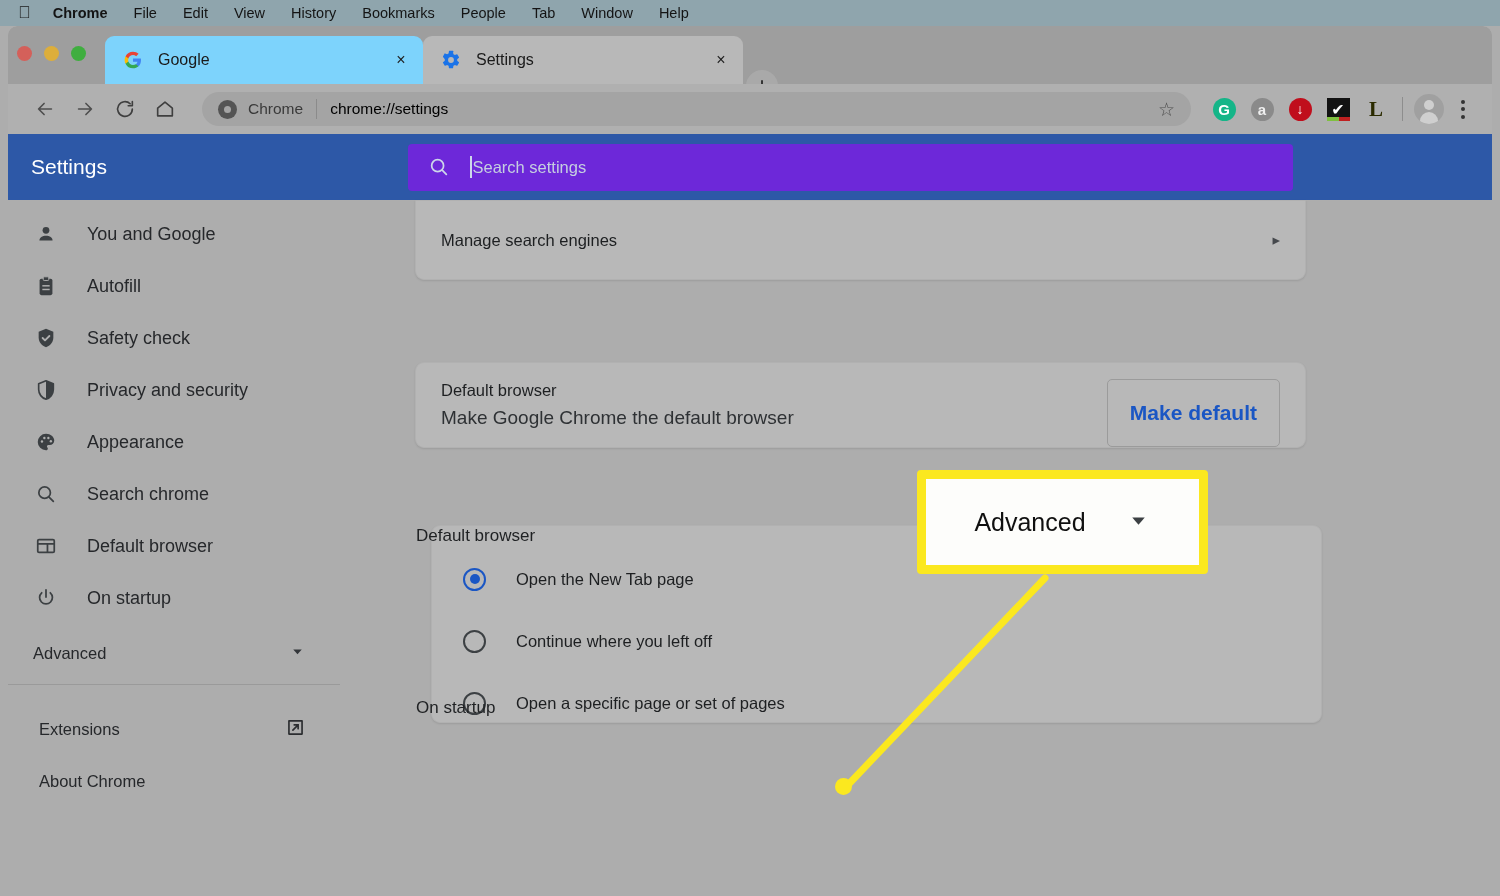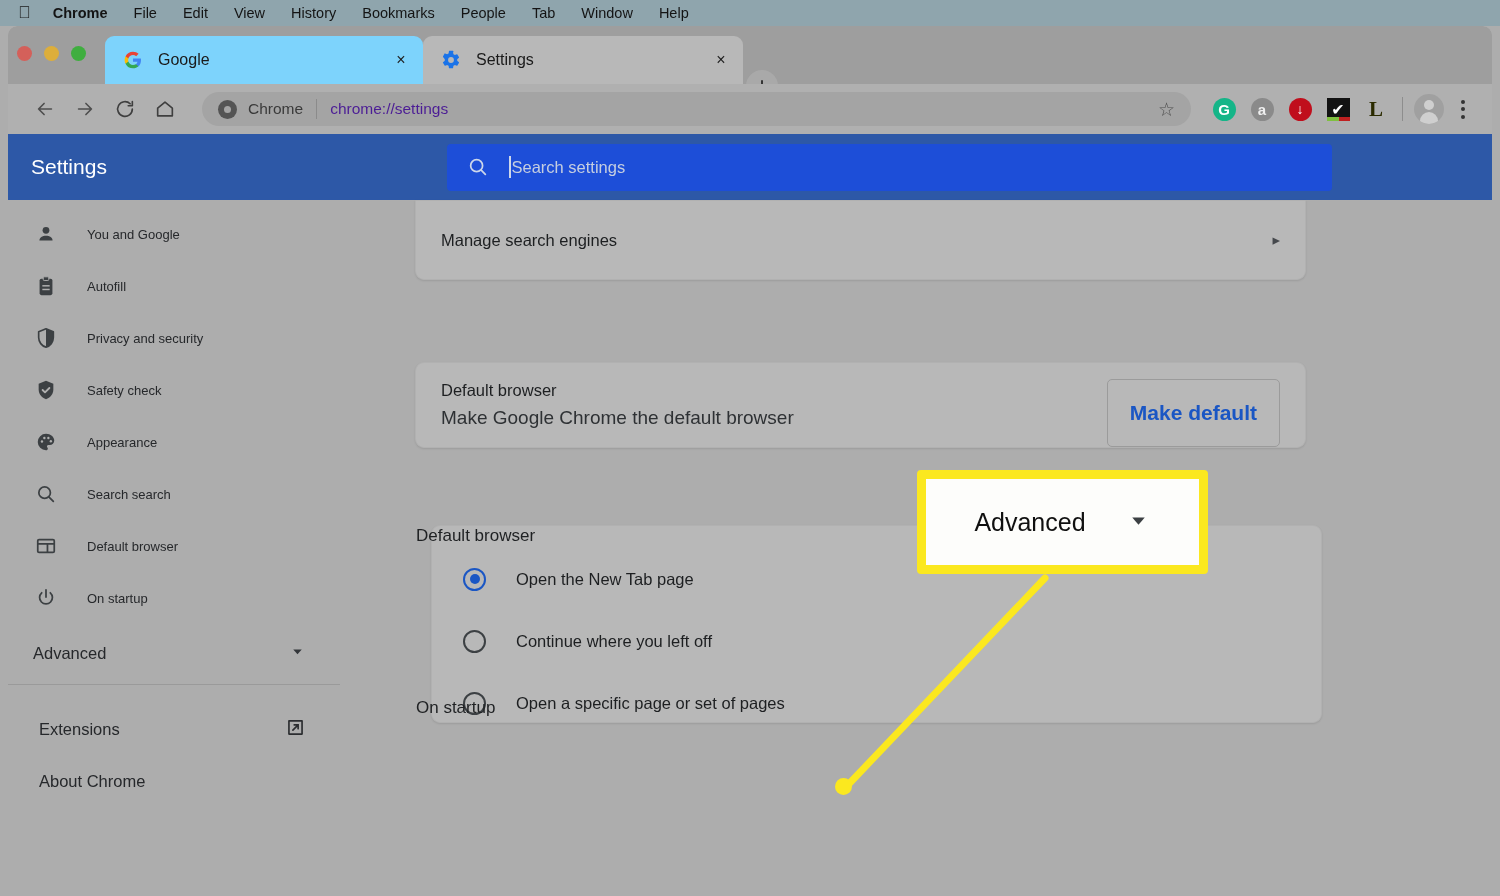--- a/index.html
+++ b/index.html
@@ -97,21 +97,21 @@
     width: 19px; height: 19px; border-radius: 50%;
     background: #545454; margin-right: 11px; flex: 0 0 19px;
     position: relative;
   }
   .omnibox .chromeicon::after {
     content: ""; position: absolute; left: 6px; top: 6px;
     width: 7px; height: 7px; border-radius: 50%; background: #a4a4a4;
   }
   .omnibox .secure { font-size: 15.5px; color: #3a3a3a; white-space: nowrap; }
   .omnibox .sep { width: 1px; height: 20px; background: #8b8b8b; margin: 0 13px; }
-  .omnibox .url { font-size: 15.5px; color: #4c1d95; white-space: nowrap; }
+  .omnibox .url { font-size: 15.5px; color: #000000; white-space: nowrap; }
   .omnibox .star {
     margin-left: auto; font-size: 19px; color: #4d4d4d;
   }
   .exticons { display: flex; align-items: center; gap: 0px; }
   .exticon {
     width: 38px; height: 38px;
     display: flex; align-items: center; justify-content: center;
     font-size: 14px; position: relative;
   }
   .ei-g {
@@ -163,23 +163,23 @@
   .settings-header {
     position: relative; width: 100%; height: 66px;
     background: #2d58a7;
     display: flex; align-items: center;
   }
   .settings-title {
     width: 400px; padding-left: 23px;
     font-size: 21px; color: #ffffff;
   }
   .searchbox {
-    width: 885px; height: 47px; background: #1d4ed8;
+    width: 885px; height: 47px; background: #6d28d9;
     border-radius: 4px;
-    display: flex; align-items: center; padding: 0 20px; margin-left: 39px;
+    display: flex; align-items: center; padding: 0 20px;
   }
   .searchbox .sicon {
     width: 22px; height: 22px; margin-right: 20px; flex: 0 0 22px;
     position: relative;
   }
   .searchbox .caret {
     width: 1.5px; height: 22px; background: #cdd7ea; margin-right: 1px;
   }
   .searchbox .placeholder { font-size: 16.5px; color: #c5cee0; }
 
@@ -198,21 +198,21 @@
   }
   .side-item {
     height: 52px; display: flex; align-items: center;
     padding-left: 25px;
   }
   .side-item .sico {
     width: 26px; flex: 0 0 26px; margin-right: 28px;
     display: flex; align-items: center; justify-content: center;
     color: #3c4043;
   }
-  .side-item .slabel { font-size: 13px; color: #26282b; }
+  .side-item .slabel { font-size: 18px; color: #26282b; }
   .side-adv {
     height: 58px; display: flex; align-items: center;
     padding-left: 25px; padding-right: 34px;
   }
   .side-adv .slabel { font-size: 16.5px; color: #26282b; }
   .side-adv .chev { margin-left: auto; }
   .side-divider {
     height: 1px; background: #9a9a9a; margin: 2px 0 0 0; width: 332px;
   }
   .side-plain {
@@ -450,35 +450,35 @@
                 <rect x="8" y="11" width="8" height="1.6" fill="#b0b0b0"></rect>
                 <rect x="8" y="15" width="8" height="1.6" fill="#b0b0b0"></rect>
               </svg>
           </span>
           <span class="slabel">Autofill</span>
         </div>
 
         <div class="side-item">
           <span class="sico">
             <svg width="22" height="22" viewBox="0 0 24 24">
+                <path fill="#3c4043" d="M12 2l8 3.2v6.3c0 4.9-3.4 9.3-8 10.5-4.6-1.2-8-5.6-8-10.5V5.2z"></path>
+                <path fill="none" stroke="#b0b0b0" stroke-width="2" stroke-linecap="round" stroke-linejoin="round" d="M8.3 12l2.6 2.6 4.8-4.8"></path>
+              </svg>
+          </span>
+          <span class="slabel">Safety check</span>
+        </div>
+
+        <div class="side-item">
+          <span class="sico">
+            <svg width="22" height="22" viewBox="0 0 24 24">
                 <path fill="#3c4043" d="M12 2l8 3.2v6.3c0 4.9-3.4 9.3-8 10.5V2z"></path>
                 <path fill="none" stroke="#3c4043" stroke-width="1.8" stroke-linejoin="round" d="M12 2l8 3.2v6.3c0 4.9-3.4 9.3-8 10.5-4.6-1.2-8-5.6-8-10.5V5.2z"></path>
               </svg>
           </span>
           <span class="slabel">Privacy and security</span>
-        </div>
-
-        <div class="side-item">
-          <span class="sico">
-            <svg width="22" height="22" viewBox="0 0 24 24">
-                <path fill="#3c4043" d="M12 2l8 3.2v6.3c0 4.9-3.4 9.3-8 10.5-4.6-1.2-8-5.6-8-10.5V5.2z"></path>
-                <path fill="none" stroke="#b0b0b0" stroke-width="2" stroke-linecap="round" stroke-linejoin="round" d="M8.3 12l2.6 2.6 4.8-4.8"></path>
-              </svg>
-          </span>
-          <span class="slabel">Safety check</span>
         </div>
 
         <div class="side-item">
           <span class="sico">
             <svg width="22" height="22" viewBox="0 0 24 24">
                 <path fill="#3c4043" d="M12 3a9 9 0 0 0 0 18c1.3 0 2-.8 2-1.7 0-.5-.2-.9-.5-1.2-.3-.3-.5-.7-.5-1.1 0-.9.8-1.6 1.7-1.6H16a5 5 0 0 0 5-5c0-4-4-7.4-9-7.4z"></path>
                 <circle cx="7.6" cy="11.4" r="1.3" fill="#b0b0b0"></circle>
                 <circle cx="10.2" cy="7.6" r="1.3" fill="#b0b0b0"></circle>
                 <circle cx="14.6" cy="7.6" r="1.3" fill="#b0b0b0"></circle>
                 <circle cx="17.3" cy="11.2" r="1.3" fill="#b0b0b0"></circle>
@@ -487,21 +487,21 @@
           <span class="slabel">Appearance</span>
         </div>
 
         <div class="side-item">
           <span class="sico">
             <svg width="22" height="22" viewBox="0 0 24 24">
                 <circle cx="10.5" cy="10.5" r="6.3" fill="none" stroke="#3c4043" stroke-width="1.9"></circle>
                 <path stroke="#3c4043" stroke-width="1.9" stroke-linecap="round" d="M15.3 15.3l4.7 4.7"></path>
               </svg>
           </span>
-          <span class="slabel">Search search</span>
+          <span class="slabel">Search chrome</span>
         </div>
 
         <div class="side-item">
           <span class="sico">
             <svg width="22" height="22" viewBox="0 0 24 24">
                 <rect x="3" y="5" width="18" height="14" rx="1.4" fill="none" stroke="#3c4043" stroke-width="1.9"></rect>
                 <path stroke="#3c4043" stroke-width="1.9" d="M3 9.6h18M13.6 9.6V19"></path>
               </svg>
           </span>
           <span class="slabel">Default browser</span>

